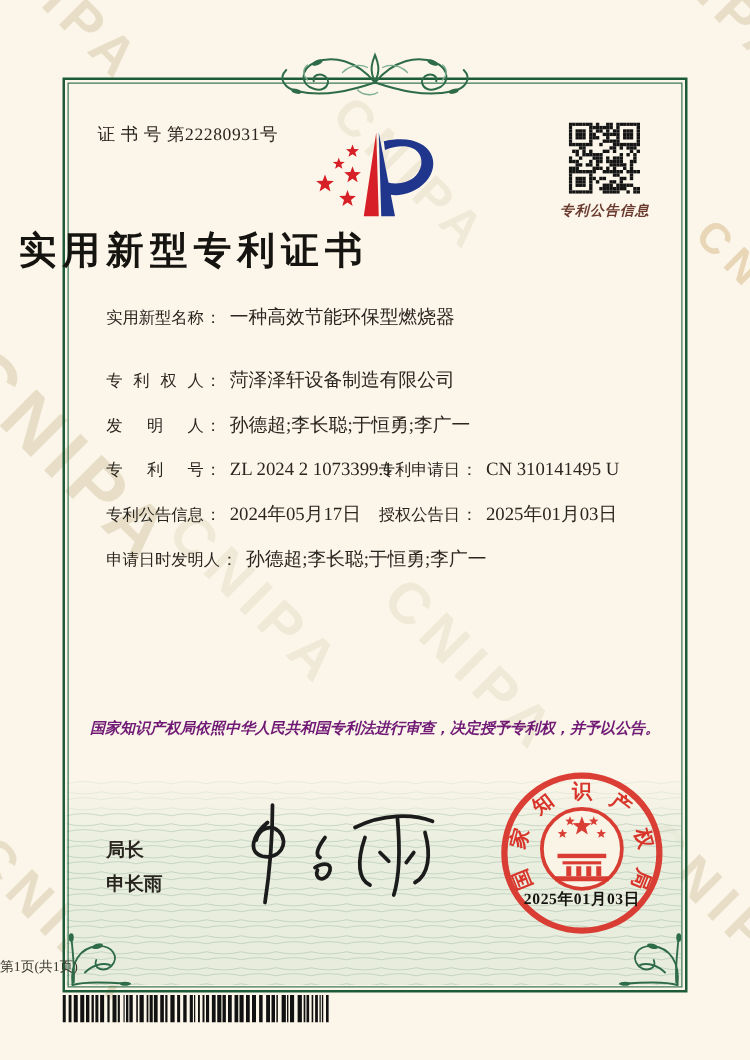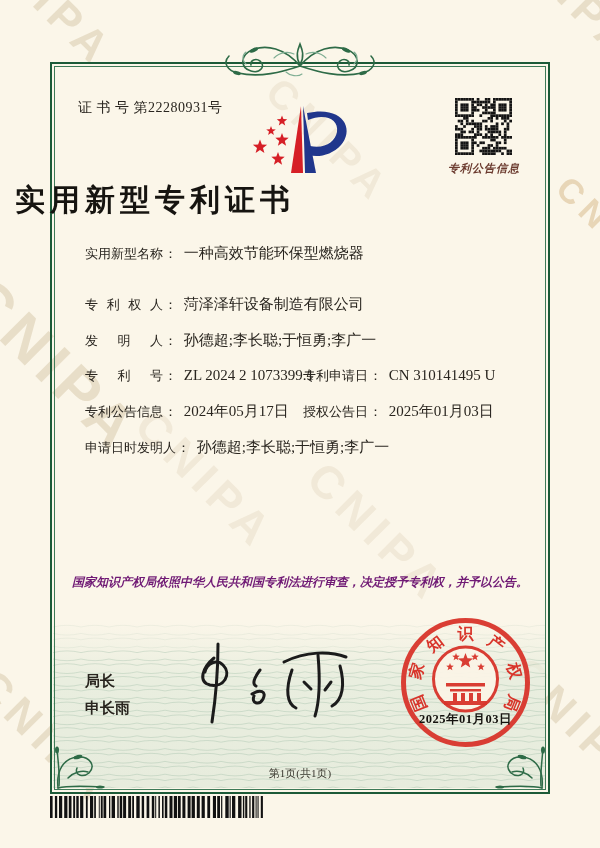--- a/index.html
+++ b/index.html
@@ -51,21 +51,21 @@
   .director{position:absolute;left:85px;top:668px;z-index:5;font-size:15px;font-weight:600;line-height:27px;}
   .signature{position:absolute;left:180px;top:638px;z-index:5;}
 
   .seal{position:absolute;left:398px;top:615px;width:135px;height:135px;z-index:5;}
   .seal svg{position:absolute;left:0;top:0;}
   .seal-arc{position:absolute;inset:0;font-size:16px;font-weight:bold;color:#d8342a;z-index:2;}
   .seal-arc span{position:absolute;line-height:1;}
   .seal-date{position:absolute;left:0;top:96px;width:135px;text-align:center;z-index:3;
       font-size:12.5px;font-weight:bold;color:#15130f;letter-spacing:.5px;}
 
-  .page-no{position:absolute;left:0;top:766px;width:600px;text-align:center;z-index:4;font-size:11px;color:#3a382f;}
+  .page-no{position:absolute;left:0;top:766px;width:600px;text-align:left;z-index:4;font-size:11px;color:#3a382f;}
   .barcode{position:absolute;left:50px;top:796px;z-index:4;}
 </style>
 </head>
 <body>
 
 <div class="page">
 
   <div class="wm" style="left:-38px;top:-26px;font-size:44px;">CNIPA</div>
   <div class="wm" style="left:486px;top:-32px;font-size:44px;">CNIPA</div>
   <div class="wm faint" style="left:250px;top:118px;font-size:40px;">CNIPA</div>

